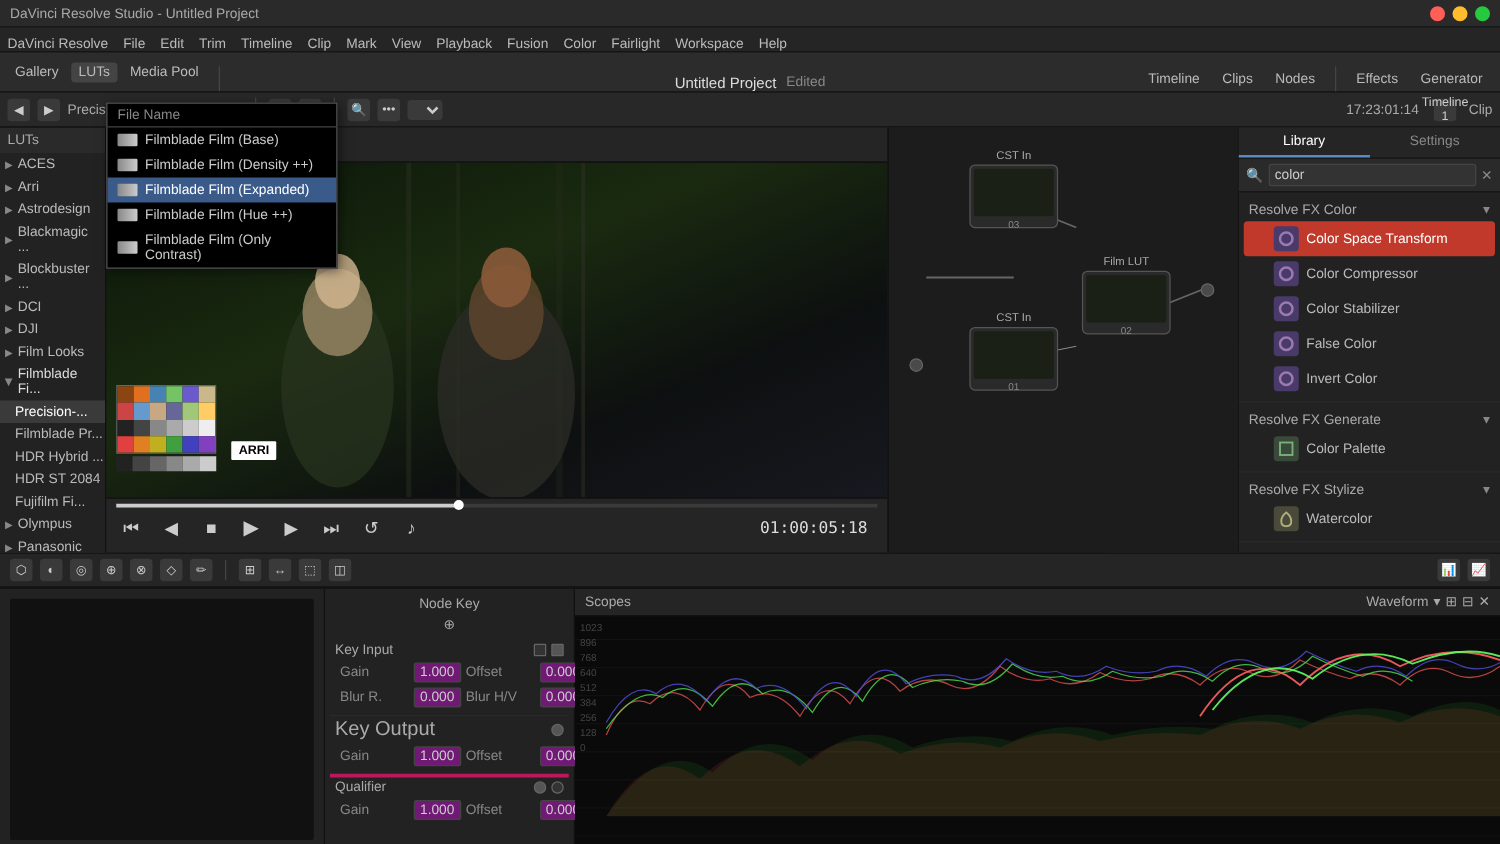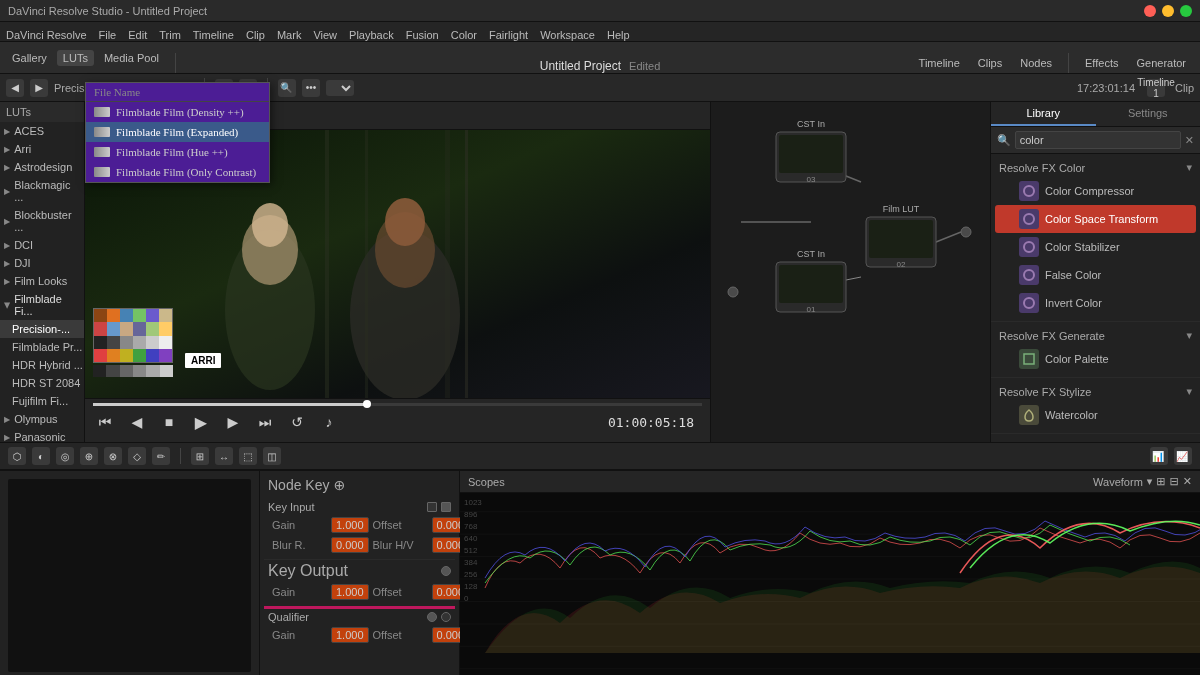--- a/index.html
+++ b/index.html
@@ -201,25 +201,24 @@
     .folder-indent { padding-left: 12px; }
     .triangle { font-size: 8px; color: #888; }
     .triangle.open { transform: rotate(90deg); display: inline-block; }
 
     
     #lut-dropdown {
       position: absolute;
       left: 85px;
       top: 82px;
       width: 185px;
-      background: #4c1d95;
+      background: #000000;
       border: 1px solid #555;
       z-index: 100;
       box-shadow: 2px 2px 8px rgba(0,0,0,0.5);
-      font-family: Liberation Serif, serif;
     }
     #lut-dropdown .dd-header {
       padding: 3px 8px;
       font-size: 11px;
       color: #888;
       border-bottom: 1px solid #444;
     }
     #lut-dropdown .dd-item {
       padding: 4px 8px;
       font-size: 11px;
@@ -394,44 +393,45 @@
 
     
     #node-key {
       width: 200px;
       background: #222;
       border-right: 1px solid #111;
       flex-shrink: 0;
       padding: 4px;
     }
     .section-title {
-      font-size: 14px;
+      font-size: 11px;
       color: #aaa;
       padding: 2px 4px;
       display: flex;
       align-items: center;
       gap: 4px;
       margin-bottom: 4px;
+      flex-direction: column;
     }
     .param-row {
       display: flex;
       align-items: center;
       gap: 4px;
       padding: 2px 4px;
     }
     .param-label {
       font-size: 11px;
       color: #888;
       width: 55px;
       flex-shrink: 0;
     }
     .param-value {
       font-size: 11px;
       color: #ccc;
-      background: #c2410c;
+      background: #701a75;
       border: 1px solid #444;
       border-radius: 2px;
       padding: 1px 4px;
       width: 50px;
       text-align: right;
     }
 
     
     #scopes-panel {
       flex: 1;
@@ -666,20 +666,24 @@
     </div>
     <div class="lut-folder">
       <span class="triangle">▶</span>
       <span>Panasonic</span>
     </div>
 
   </div>
 
   <div id="lut-dropdown">
     <div class="dd-header">File Name</div>
+    <div class="dd-item">
+      <div class="dd-icon"></div>
+      <span>Filmblade Film (Base)</span>
+    </div>
     <div class="dd-item">
       <div class="dd-icon"></div>
       <span>Filmblade Film (Density ++)</span>
     </div>
     <div class="dd-item dd-selected">
       <div class="dd-icon"></div>
       <span>Filmblade Film (Expanded)</span>
     </div>
     <div class="dd-item">
       <div class="dd-icon"></div>
@@ -840,35 +844,35 @@
       <span style="color:#888;">🔍</span>
       <input type="text" value="color" placeholder="color" style="">
       <span style="color:#888;cursor:pointer;">✕</span>
     </div>
 
     <div class="fx-section">
       <div class="fx-section-title">
         <span>Resolve FX Color</span>
         <span style="color:#888;cursor:pointer;">▾</span>
       </div>
+      <div class="fx-item fx-selected">
+        <div class="fx-icon color-fx">
+          <svg width="14" height="14" viewBox="0 0 14 14">
+              <circle cx="7" cy="7" r="5" fill="none" stroke="#9a7ab0" stroke-width="2"></circle>
+            </svg>
+        </div>
+        <span>Color Space Transform</span>
+      </div>
       <div class="fx-item">
         <div class="fx-icon color-fx">
           <svg width="14" height="14" viewBox="0 0 14 14">
               <circle cx="7" cy="7" r="5" fill="none" stroke="#9a7ab0" stroke-width="2"></circle>
             </svg>
         </div>
         <span>Color Compressor</span>
-      </div>
-      <div class="fx-item fx-selected">
-        <div class="fx-icon color-fx">
-          <svg width="14" height="14" viewBox="0 0 14 14">
-              <circle cx="7" cy="7" r="5" fill="none" stroke="#9a7ab0" stroke-width="2"></circle>
-            </svg>
-        </div>
-        <span>Color Space Transform</span>
       </div>
       <div class="fx-item">
         <div class="fx-icon color-fx">
           <svg width="14" height="14" viewBox="0 0 14 14">
               <circle cx="7" cy="7" r="5" fill="none" stroke="#9a7ab0" stroke-width="2"></circle>
             </svg>
         </div>
         <span>Color Stabilizer</span>
       </div>
       <div class="fx-item">

